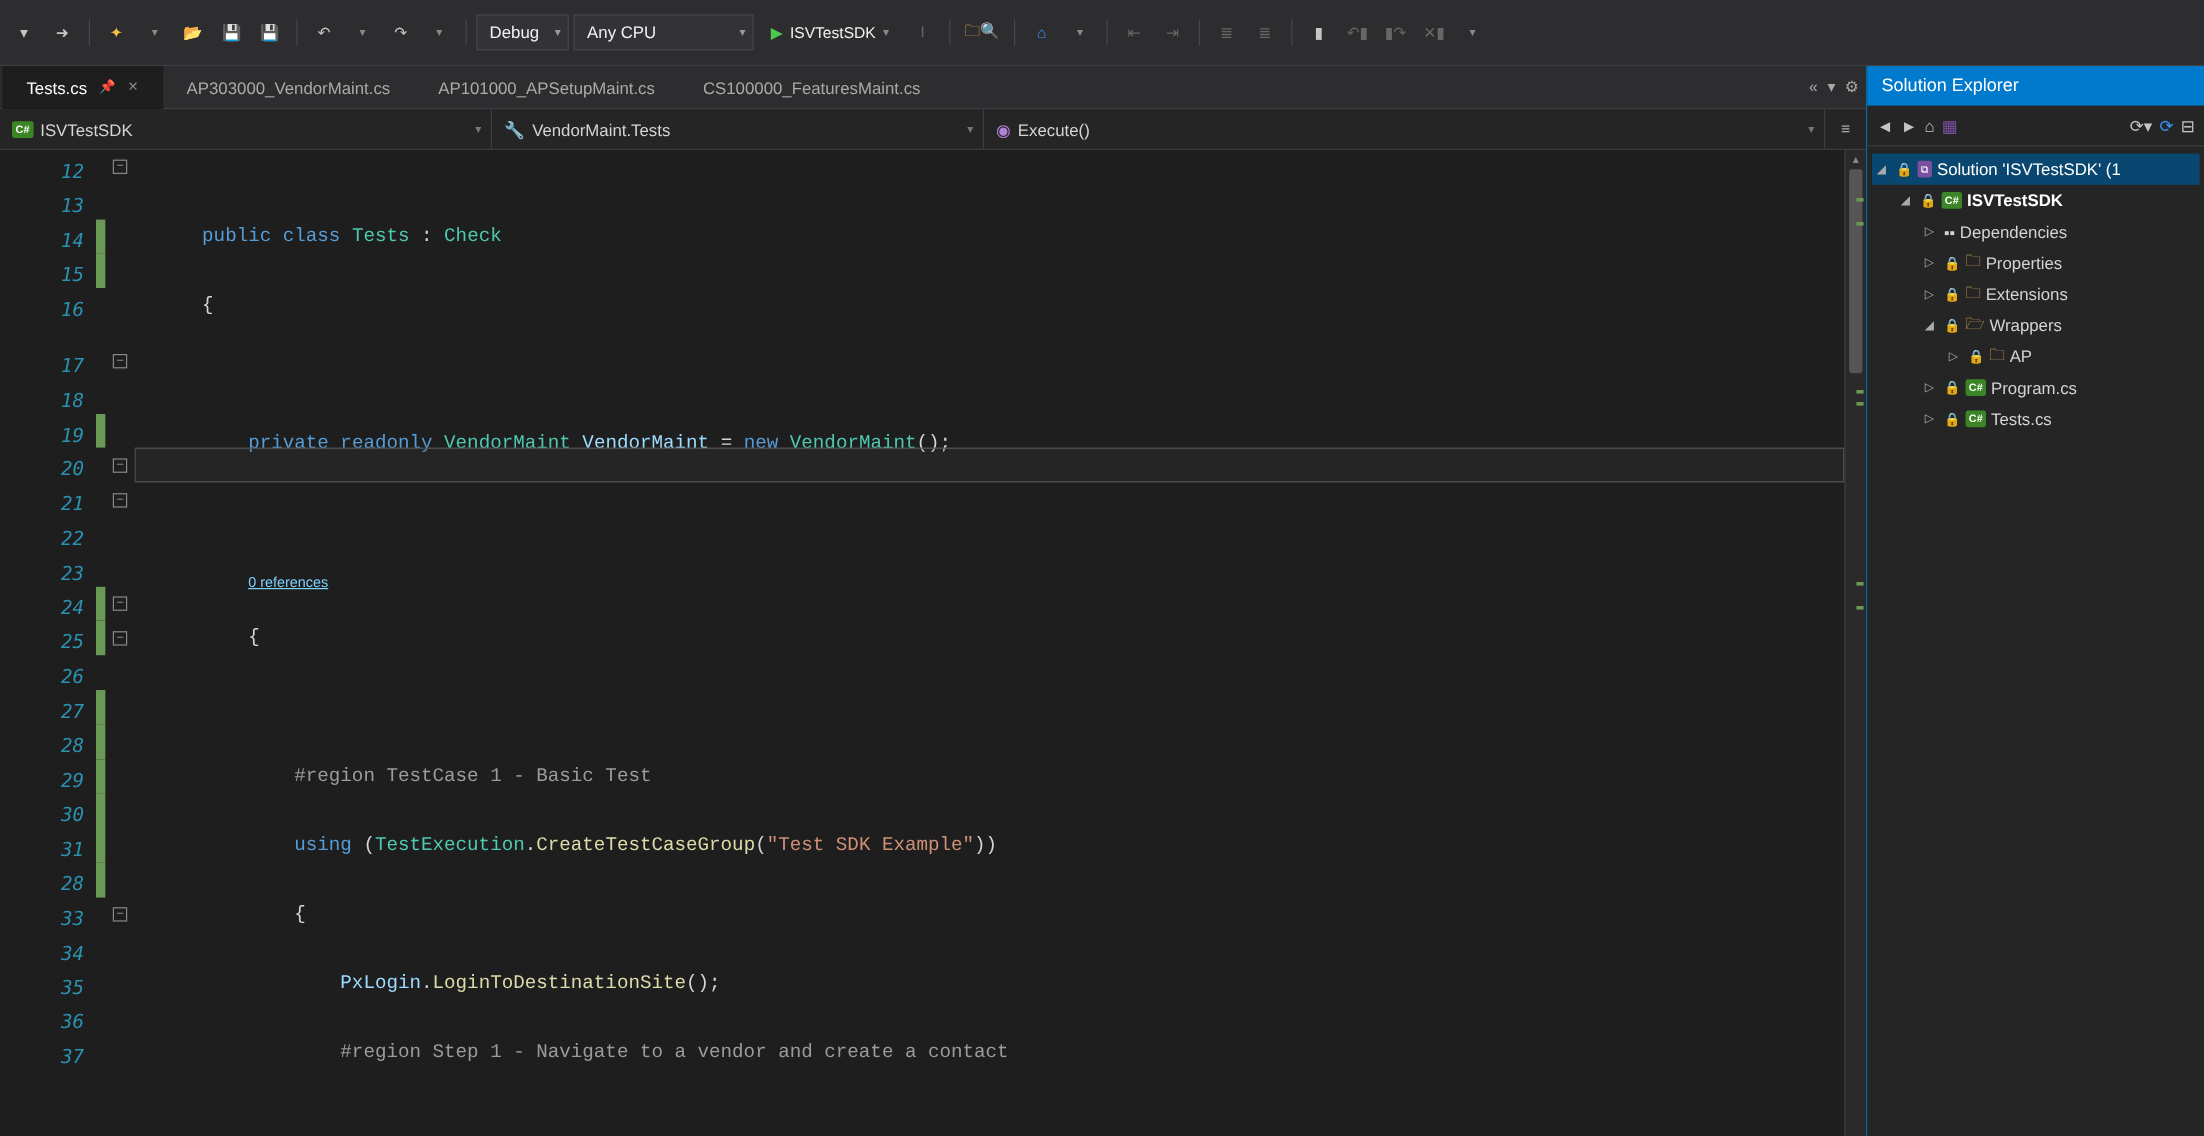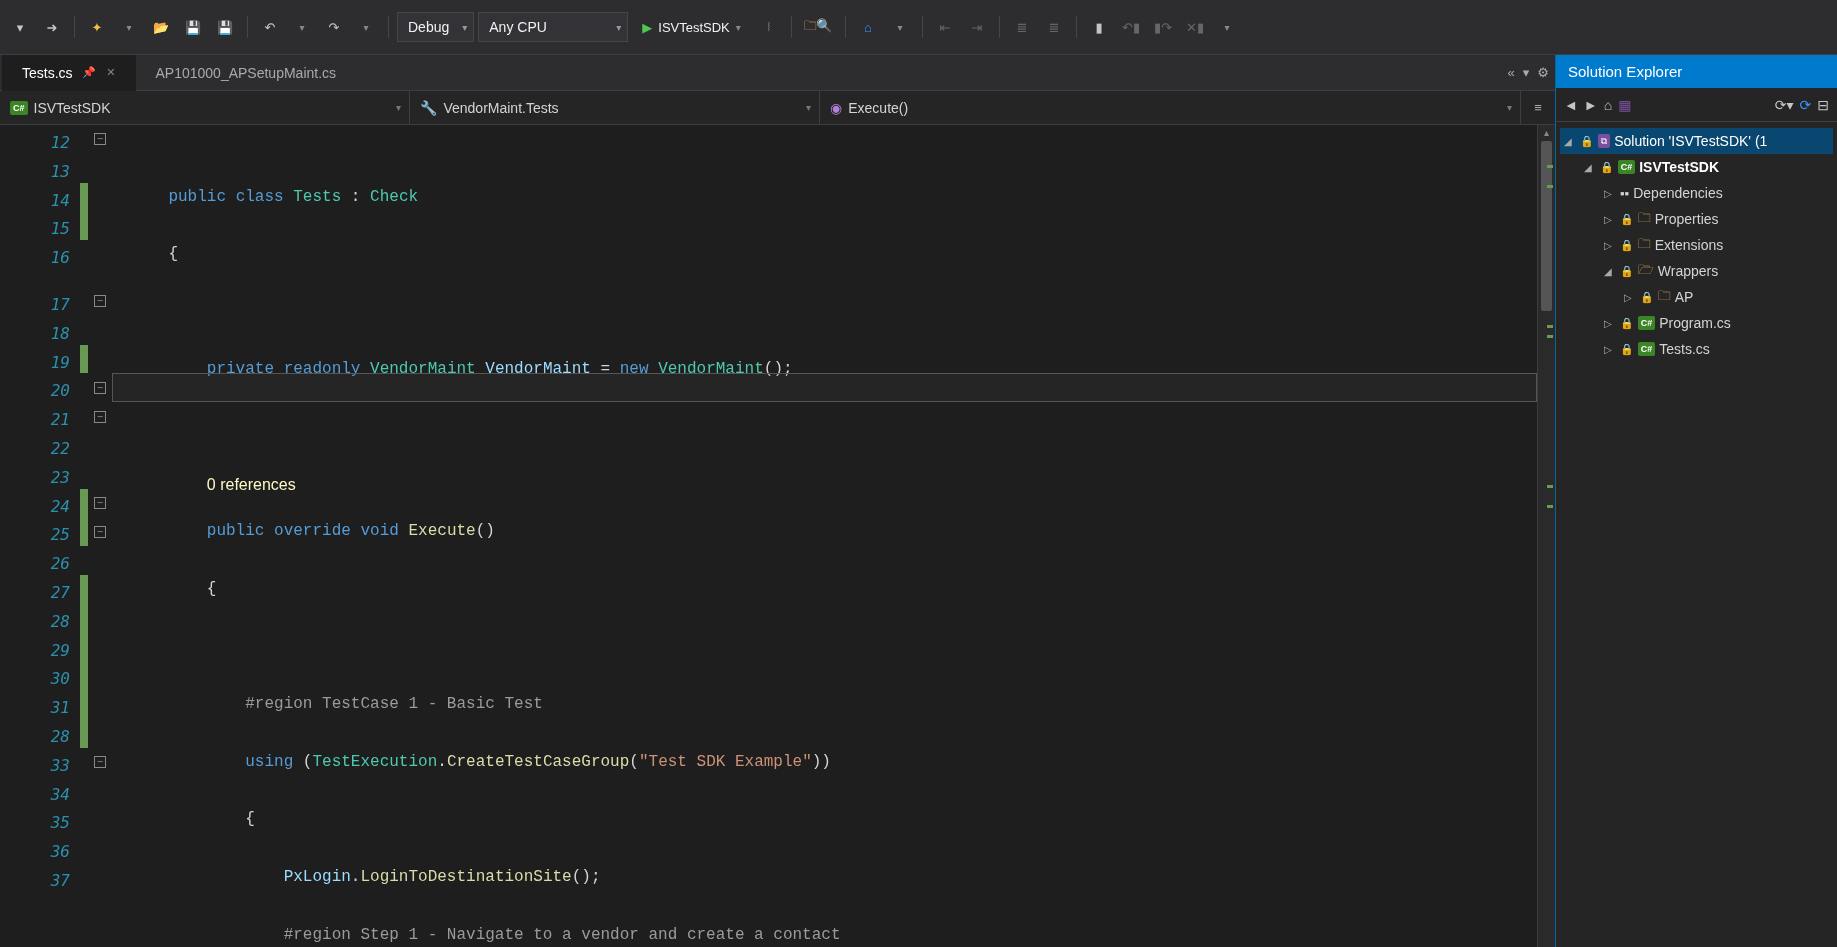--- a/index.html
+++ b/index.html
@@ -200,23 +200,24 @@
     border:1px solid #555;
     background:rgba(80,80,80,0.15);
     z-index:0;
   }
   .code span.kw  { color:#569cd6; }
   .code span.typ { color:#4ec9b0; }
   .code span.mth { color:#dcdcaa; }
   .code span.str { color:#ce9178; }
   .code span.reg { color:#9b9b9b; }
   .code span.ref {
-    color:#fef9c3;
-    font-size:16px;
+    color:#7dd3fc;
+    font-size:12px;
     font-family:"Segoe UI",sans-serif;
+    text-decoration:underline;
   }
   .code span.fld { color:#9cdcfe; }
   .vscroll {
     width:18px;
     background:#2a2a2a;
     position:relative;
     border-left:1px solid #3e3e42;
   }
   .vthumb {
     position:absolute;
@@ -352,21 +353,27 @@
 
   <div class="editor-area">
 
     <div class="tabbar">
       <div class="tab active">
         <span>Tests.cs</span>
         <span class="pin">📌</span>
         <span class="close">✕</span>
       </div>
       <div class="tab">
+        <span>AP303000_VendorMaint.cs</span>
+      </div>
+      <div class="tab">
         <span>AP101000_APSetupMaint.cs</span>
+      </div>
+      <div class="tab">
+        <span>CS100000_FeaturesMaint.cs</span>
       </div>
       <div class="tabbar-right">
         <span>«</span>
         <span>▾</span>
         <span>⚙</span>
       </div>
     </div>
 
     <div class="navbar">
       <div class="navcombo" style="max-width:410px;">
@@ -488,21 +495,20 @@
       </div>
 
       <div class="code">
         <div class="hl-line" style="top:calc(28.8px*8 + 18px);"></div>
 <div class="line">    <span class="kw">public</span> <span class="kw">class</span> <span class="typ">Tests</span> : <span class="typ">Check</span></div>
 <div class="line">    {</div>
 <div class="line"></div>
 <div class="line">        <span class="kw">private</span> <span class="kw">readonly</span> <span class="typ">VendorMaint</span> <span class="fld">VendorMaint</span> = <span class="kw">new</span> <span class="typ">VendorMaint</span>();</div>
 <div class="line"></div>
 <div class="line" style="height:18px;">        <span class="ref">0 references</span></div>
-<div class="line">        <span class="kw">public</span> <span class="kw">override</span> <span class="kw">void</span> <span class="mth">Execute</span>()</div>
 <div class="line">        {</div>
 <div class="line"></div>
 <div class="line">            <span class="reg">#region TestCase 1 - Basic Test</span></div>
 <div class="line">            <span class="kw">using</span> (<span class="typ">TestExecution</span>.<span class="mth">CreateTestCaseGroup</span>(<span class="str">"Test SDK Example"</span>))</div>
 <div class="line">            {</div>
 <div class="line">                <span class="fld">PxLogin</span>.<span class="mth">LoginToDestinationSite</span>();</div>
 <div class="line">                <span class="reg">#region Step 1 - Navigate to a vendor and create a contact</span></div>
 
 
 

